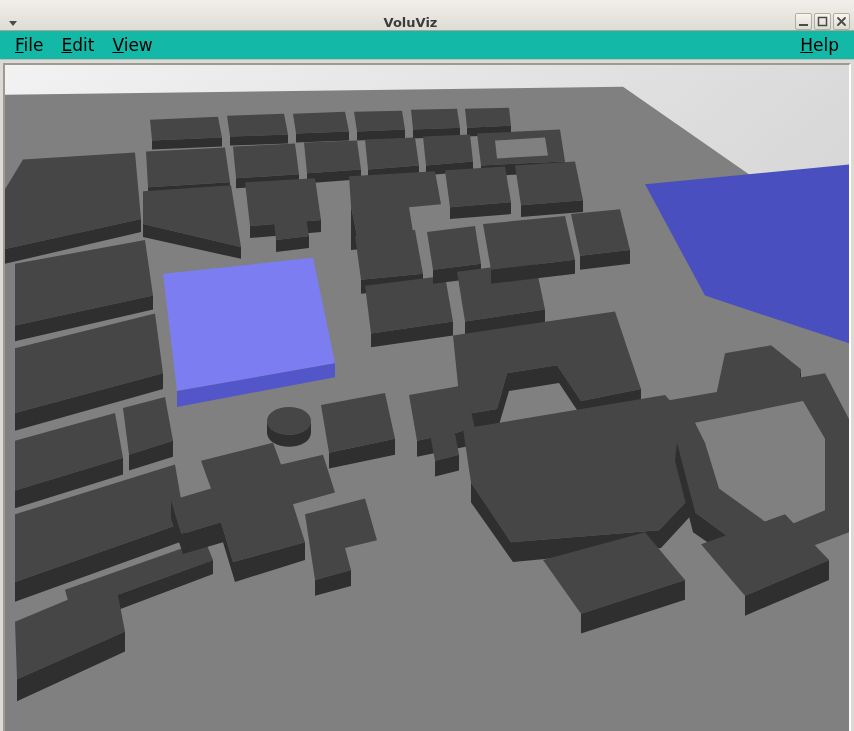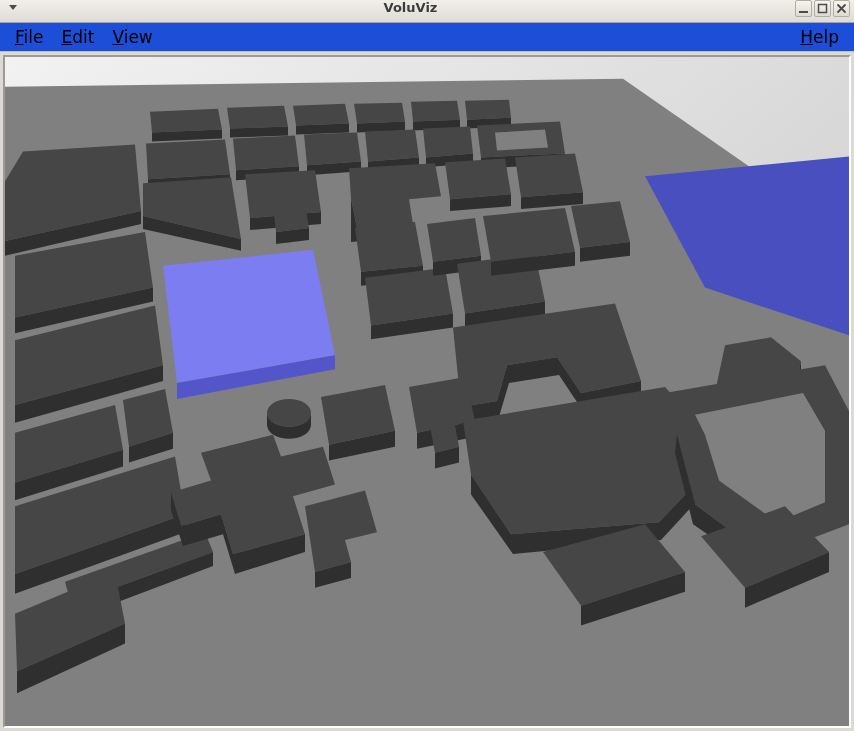--- a/index.html
+++ b/index.html
@@ -10,22 +10,22 @@
     font-family: "DejaVu Sans", "Liberation Sans", Arial, sans-serif;
     font-size: 14px;
     background: #dcdad5;
     color: #000;
     overflow: hidden;
   }
 
   
   .titlebar {
     display: flex;
-    align-items: flex-start;
-    height: 23px;
+    align-items: flex-end;
+    height: 31px;
     background: linear-gradient(to bottom, #f1efe9 0%, #dfdcd4 100%);
     border-bottom: 1px solid #a8a49a;
     box-sizing: border-box;
     user-select: none;
   }
   .titlebar .tb-left {
     width: 26px;
     display: flex;
     align-items: center;
     justify-content: center;
@@ -55,21 +55,21 @@
     background: linear-gradient(to bottom, #f7f5ee, #dedbd2);
     box-sizing: border-box;
   }
   .tb-btn svg { display: block; }
 
   
   .menubar {
     display: flex;
     align-items: center;
     height: 29px;
-    background: #1d4ed8;
+    background: #14b8a6;
     border-bottom: 1px solid #c0beb7;
     padding: 0 6px;
     box-sizing: border-box;
     user-select: none;
   }
   .menubar .menu-item {
     font-size: 17px;
     padding: 2px 9px 2px 9px;
     color: #000;
   }

